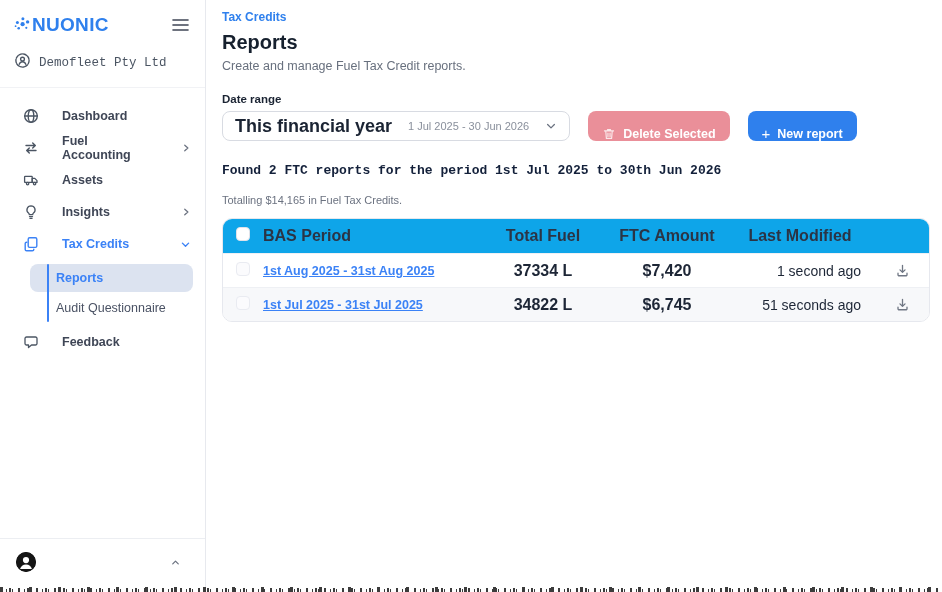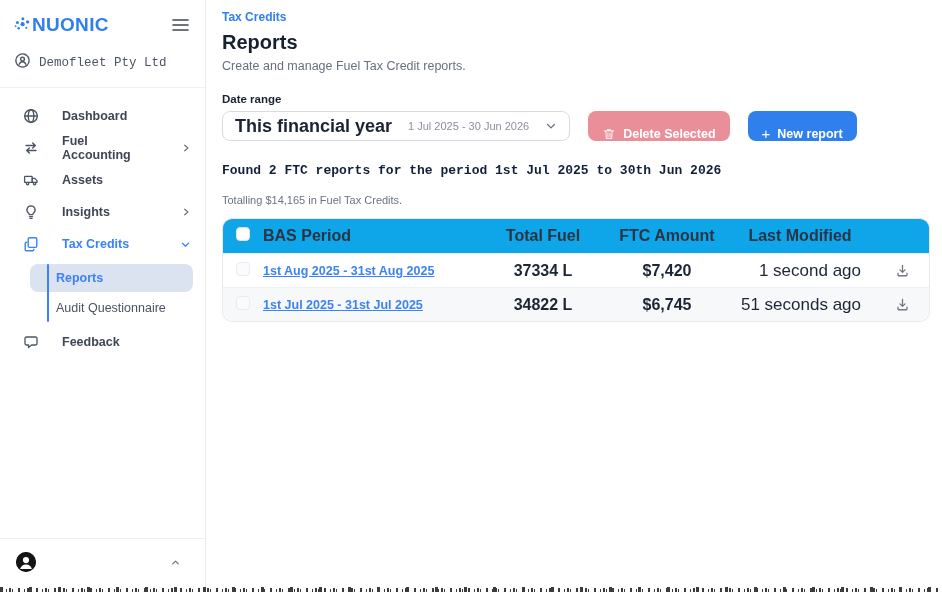--- a/index.html
+++ b/index.html
@@ -115,21 +115,21 @@
   .cell-center { text-align: center; }
   .cell-right { text-align: right; padding-right: 14px; }
   .cb {
     width: 14px; height: 14px; border-radius: 4px; margin-left: 13px;
     display: inline-block; cursor: pointer;
   }
   .thead .cb { background: #fff; border: 1.5px solid #dfe2e9; }
   .tbody .cb { background: #fbfbfd; border: 1.5px solid #e9ebf1; }
   .bas-link { color: #3b82f6; font-weight: 600; text-decoration: underline; cursor: pointer; font-size: 12.5px; }
   .val { font-weight: 600; color: #1d2636; font-size: 16px; }
-  .time { font-weight: 500; color: #1d2636; font-size: 17px; }
+  .time { font-weight: 500; color: #1d2636; font-size: 14px; }
   .dl { display: flex; justify-content: center; color: #707784; cursor: pointer; }
 
   
   .bottom-ticks {
     position: absolute; left: 0; right: 0; bottom: 0; height: 6px;
     background-image:
       repeating-linear-gradient(90deg, #3c3c3c 0 2px, transparent 2px 9px),
       repeating-linear-gradient(90deg, #3c3c3c 0 1px, transparent 1px 6px),
       repeating-linear-gradient(90deg, #3c3c3c 0 3px, transparent 3px 29px),
       repeating-linear-gradient(90deg, transparent 0 37px, #fff 37px 49px);

